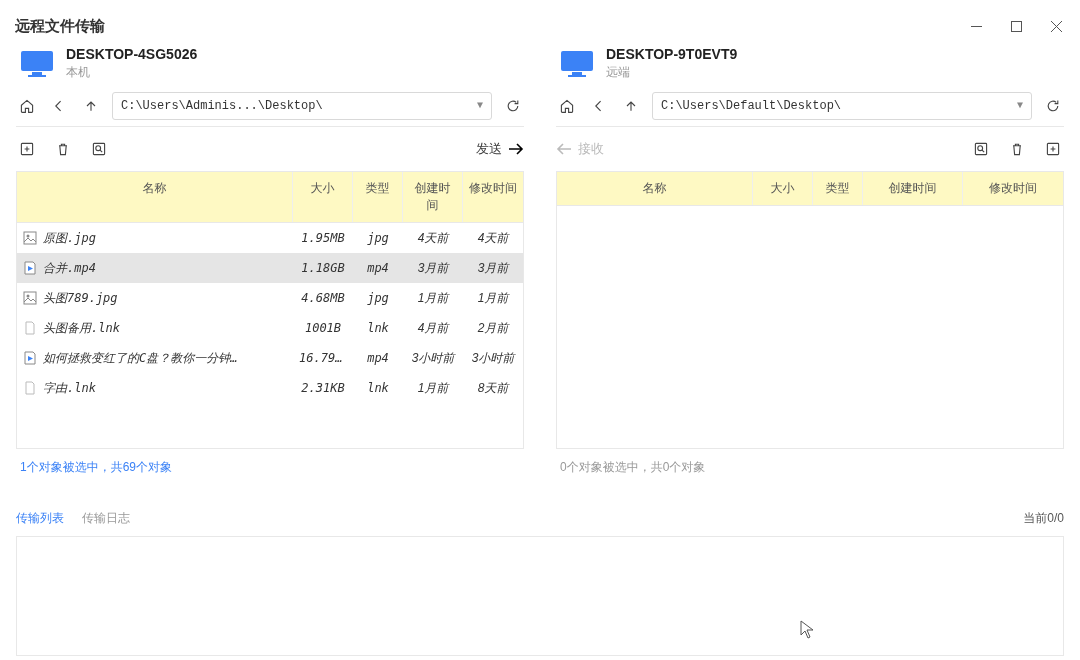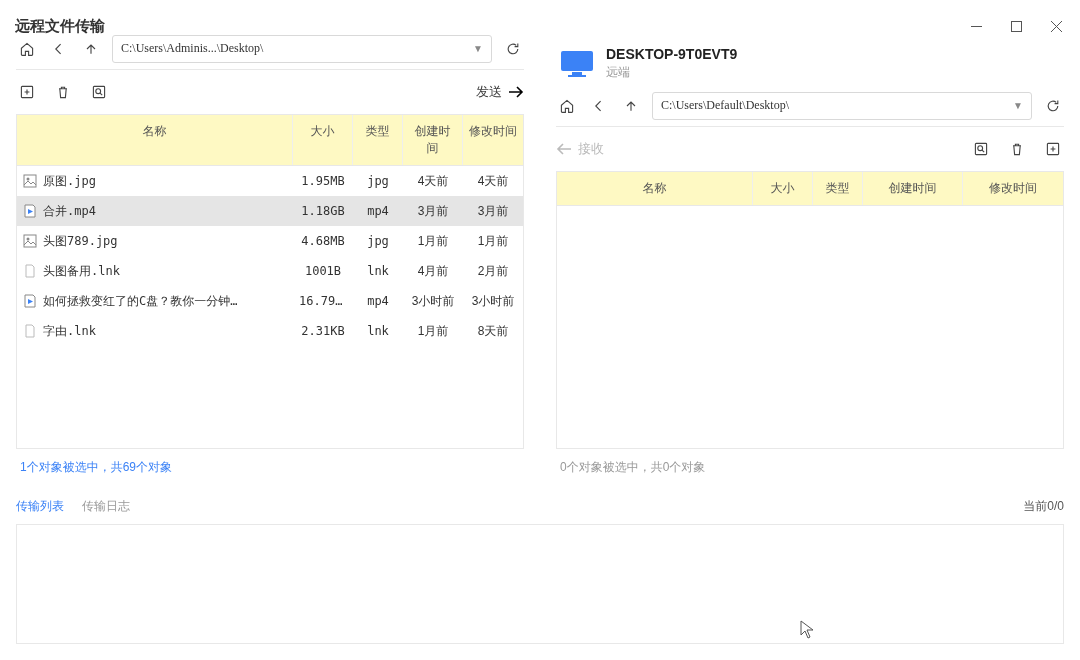--- a/index.html
+++ b/index.html
@@ -16,53 +16,53 @@
 .panel.left { border-right: 0; }
 
 .host { display: flex; align-items: center; gap: 12px; padding: 10px 0 12px 4px; }
 .host .monitor { width: 34px; height: 28px; }
 .host .labels .name { font-size: 14px; font-weight: bold; color: #222; }
 .host .labels .sub { font-size: 12px; color: #999; margin-top: 2px; }
 
 .pathbar { display: flex; align-items: center; gap: 10px; height: 34px; border-bottom: 1px solid #e8e8e8; padding-bottom: 8px; }
 .iconbtn { width: 22px; height: 22px; display: flex; align-items: center; justify-content: center; cursor: pointer; color: #444; }
 .iconbtn svg { width: 16px; height: 16px; stroke: currentColor; fill: none; stroke-width: 1.4; }
-.pathbox { flex: 1; height: 28px; border: 1px solid #d9d9d9; border-radius: 3px; display: flex; align-items: center; padding: 0 8px; font-family: Liberation Serif, serif; font-size: 12px; color: #333; justify-content: space-between; }
+.pathbox { flex: 1; height: 28px; border: 1px solid #d9d9d9; border-radius: 3px; display: flex; align-items: center; padding: 0 8px; font-family: Liberation Mono, monospace; font-size: 12px; color: #333; justify-content: space-between; }
 .pathbox .chev { color: #888; font-size: 10px; }
 
 .actionbar { display: flex; align-items: center; justify-content: space-between; height: 44px; }
 .actionbar .group { display: flex; gap: 14px; align-items: center; }
 .sendbtn { display: flex; align-items: center; gap: 6px; color: #404040; cursor: pointer; font-size: 13px; }
 .sendbtn.disabled { color: #bbb; cursor: default; }
 .sendbtn svg { width: 16px; height: 14px; }
 
 .table { border: 1px solid #e8e8e8; flex: 1; display: flex; flex-direction: column; min-height: 210px; overflow: hidden; }
 .thead { display: flex; background: #fef9c3; border-bottom: 1px solid #e8e8e8; }
 .thead .cell { padding: 8px 6px; text-align: center; color: #555; border-right: 1px solid #eee; }
 .thead .cell:last-child { border-right: none; }
-.tbody { flex: 1; overflow-y: auto; position: relative; }
+.tbody { flex: 1; overflow-y: auto; position: relative; font-style: italic; }
 .row { display: flex; align-items: center; height: 30px; border-bottom: 0; }
 .row.sel { background: #e5e5e5; }
 .row .cell { padding: 0 6px; white-space: nowrap; overflow: hidden; text-overflow: ellipsis; }
 .row .cname { display: flex; align-items: center; gap: 6px; font-family: "Consolas","Microsoft YaHei",monospace; }
 .fileicon { width: 14px; height: 14px; flex-shrink: 0; }
 
 .c-name { flex: 1; text-align: left; padding-left: 10px; }
 .c-size { width: 60px; text-align: center; font-family: Consolas, monospace; }
 .c-type { width: 50px; text-align: center; font-family: Consolas, monospace; }
 .c-ctime { width: 60px; text-align: center; }
 .c-mtime { width: 60px; text-align: center; }
 
 .panel.right .c-ctime, .panel.right .c-mtime { width: 100px; }
 
 .status { padding: 10px 4px; color: #3b82f6; font-size: 12px; }
 .status.gray { color: #999; }
 
 .bottom { border-top: 0; padding: 8px 16px 0 16px; }
-.tabs { display: flex; align-items: center; justify-content: space-between; height: 24px; }
+.tabs { display: flex; align-items: center; justify-content: space-between; height: 24px; margin-top: 12px; }
 .tabs .tabgroup { display: flex; gap: 18px; }
 .tab { color: #999; cursor: pointer; font-size: 12px; }
 .tab.active { color: #3b82f6; }
 .tabs .right { color: #555; }
 .transferbox { margin-top: 6px; border: 1px solid #e8e8e8; height: 120px; }
 
 .cursor { position: absolute; left: 800px; top: 620px; pointer-events: none; }
 
 
 .tbody::-webkit-scrollbar { width: 8px; }
@@ -89,20 +89,31 @@
           <line x1="0" y1="0" x2="11" y2="11" stroke="currentColor" stroke-width="1"></line>
           <line x1="11" y1="0" x2="0" y2="11" stroke="currentColor" stroke-width="1"></line>
         </svg>
       </div>
   </div>
 </div>
 
 <div class="main">
 
   <div class="panel left">
+    <div class="host">
+      <svg class="monitor" viewBox="0 0 34 28">
+          <rect x="1" y="1" width="32" height="20" rx="2" fill="#3b82f6"></rect>
+          <rect x="12" y="22" width="10" height="3" fill="#3b82f6"></rect>
+          <rect x="8" y="25" width="18" height="2" fill="#3b82f6"></rect>
+        </svg>
+      <div class="labels">
+        <div class="name">DESKTOP-4SG5026</div>
+        <div class="sub">本机</div>
+      </div>
+    </div>
 
     <div class="pathbar">
       <div class="iconbtn">
           <svg viewBox="0 0 20 20">
             <path d="M3 9l7-6 7 6v8a1 1 0 0 1-1 1h-4v-5H8v5H4a1 1 0 0 1-1-1z"></path>
           </svg>
         </div>
       <div class="iconbtn">
           <svg viewBox="0 0 20 20">
             <path d="M12 4l-6 6 6 6"></path>

